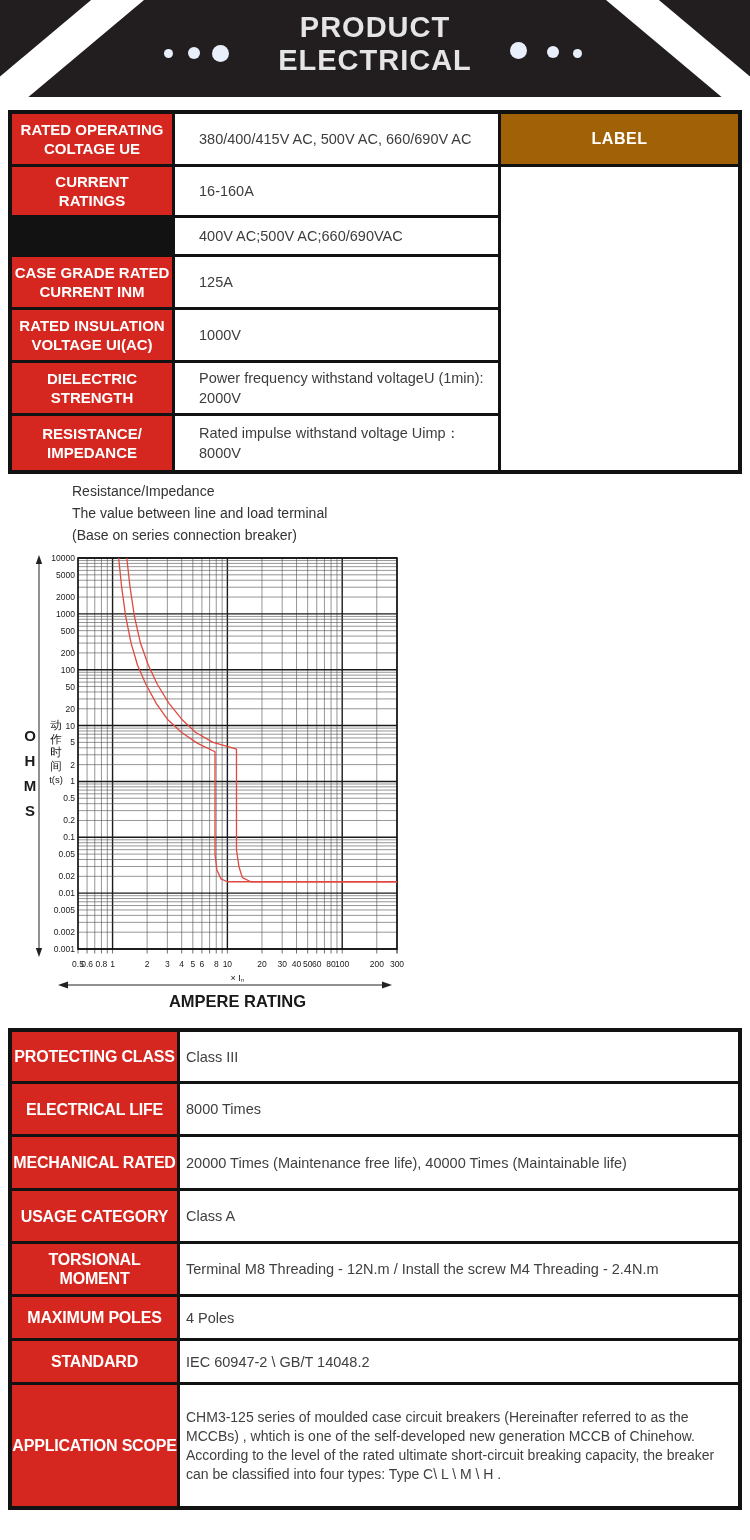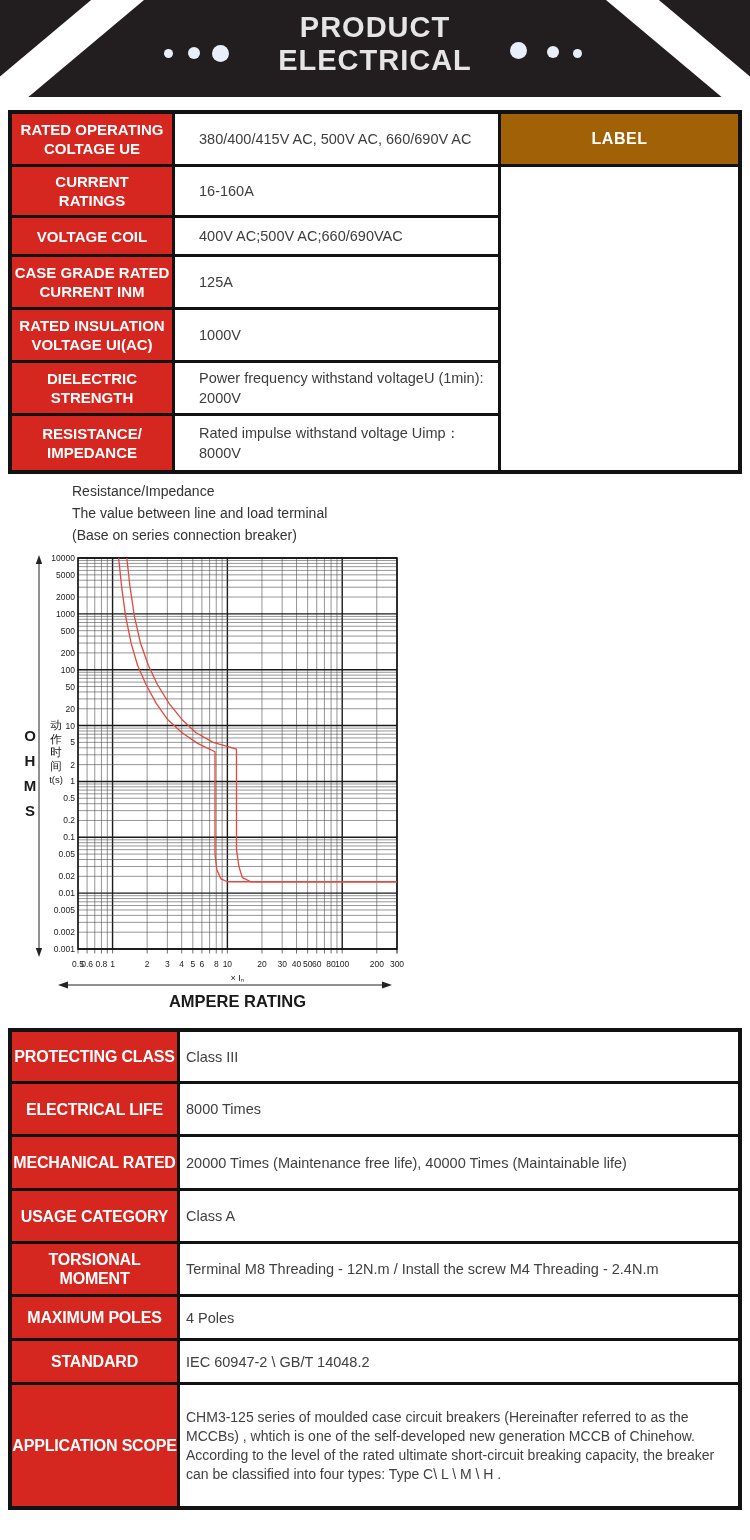--- a/index.html
+++ b/index.html
@@ -60,21 +60,20 @@
 <div class="spec-grid t1">
   <div class="lbl" style="grid-area:1/1">RATED OPERATING
 COLTAGE UE</div>
   <div class="val" style="grid-area:1/2">380/400/415V AC, 500V AC, 660/690V AC</div>
   <div class="labelcol-head" style="grid-area:1/3">LABEL</div>
   <div class="labelcol-empty" style="grid-row:2/span 6;grid-column:3"></div>
 
   <div class="lbl" style="grid-area:2/1">CURRENT
 RATINGS</div>
   <div class="val" style="grid-area:2/2">16-160A</div>
-  <div class="lbl" style="grid-area:3/1">VOLTAGE COIL</div>
   <div class="val" style="grid-area:3/2">400V AC;500V AC;660/690VAC</div>
   <div class="lbl" style="grid-area:4/1">CASE GRADE RATED
 CURRENT INM</div>
   <div class="val" style="grid-area:4/2">125A</div>
   <div class="lbl" style="grid-area:5/1">RATED INSULATION
 VOLTAGE UI(AC)</div>
   <div class="val" style="grid-area:5/2">1000V</div>
   <div class="lbl" style="grid-area:6/1">DIELECTRIC
 STRENGTH</div>
   <div class="val" style="grid-area:6/2">Power frequency withstand voltageU (1min):

